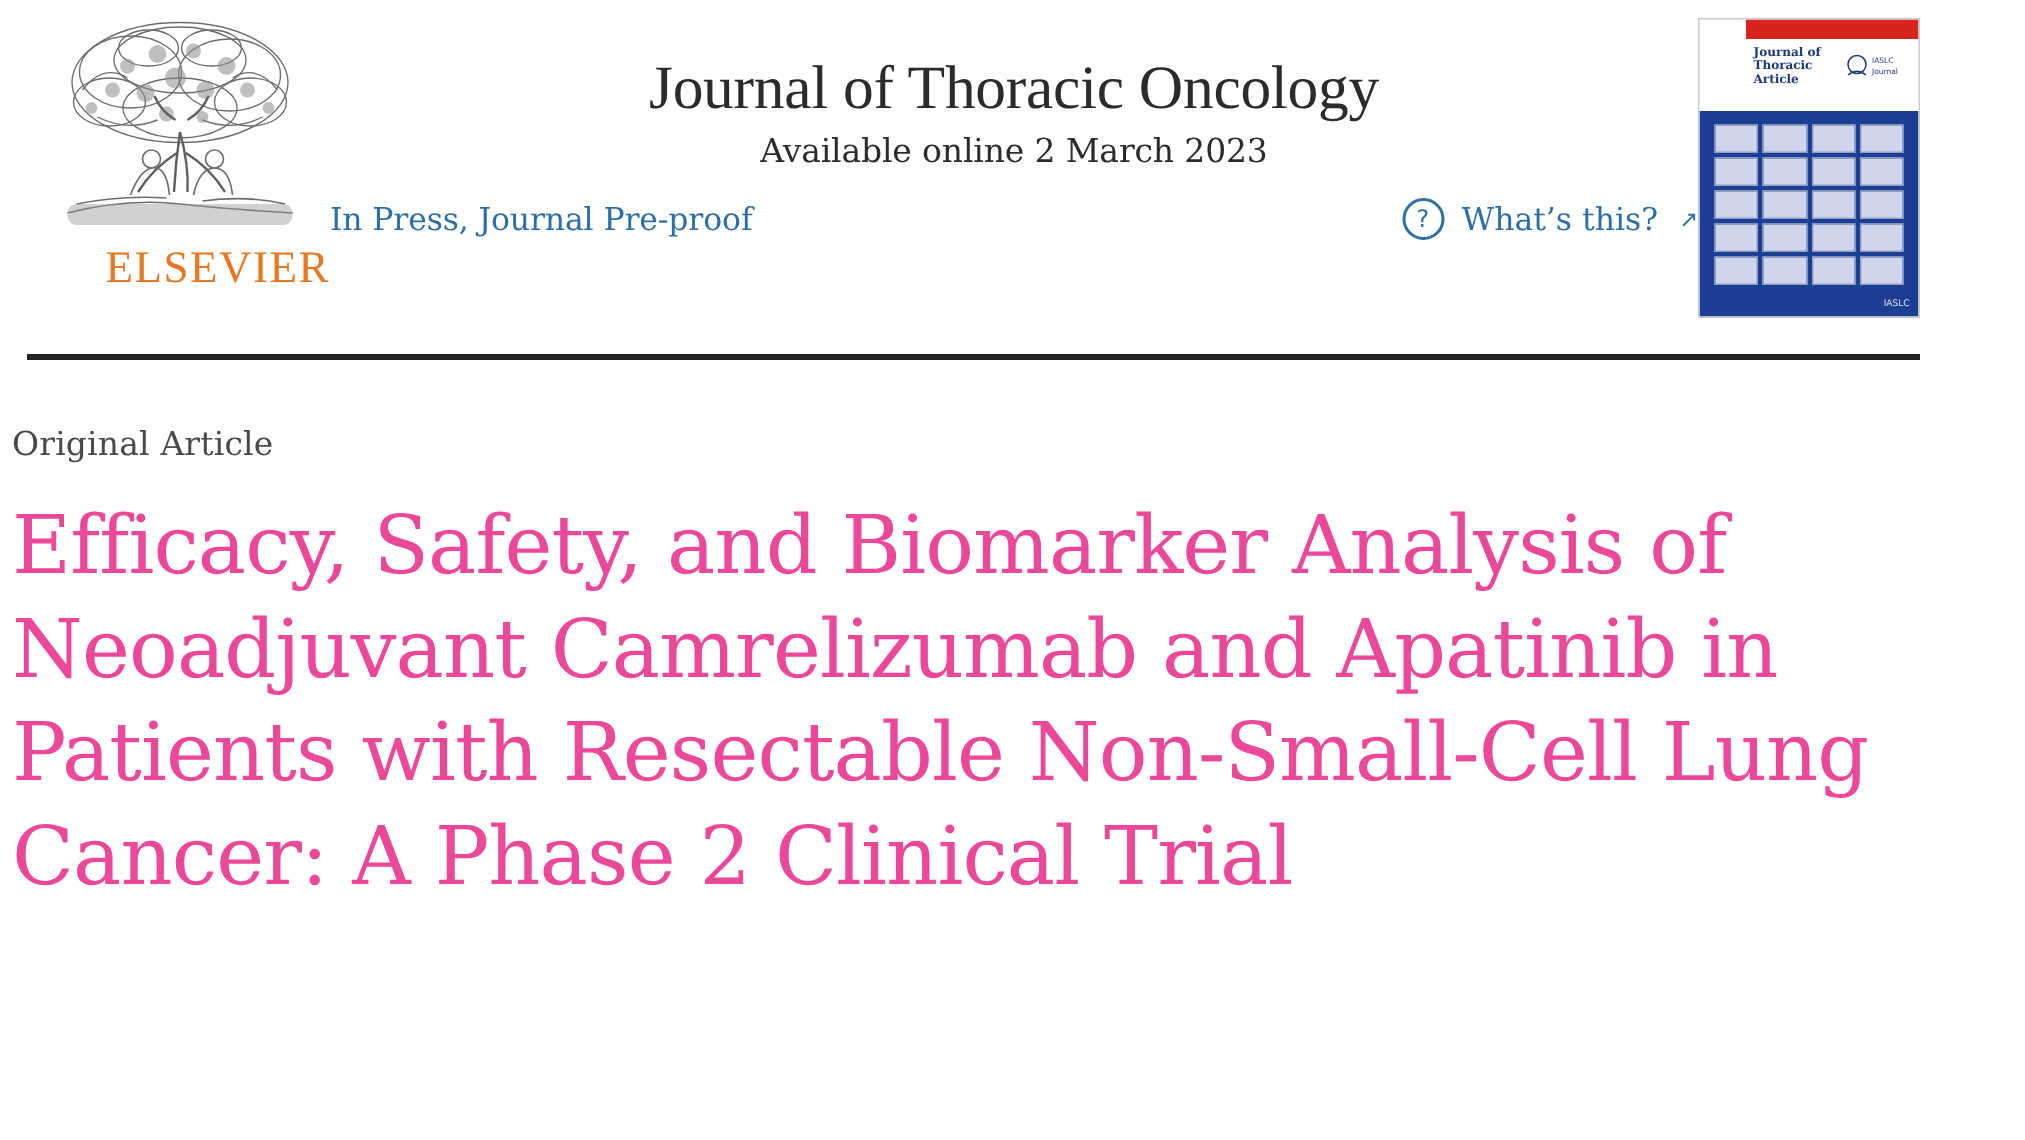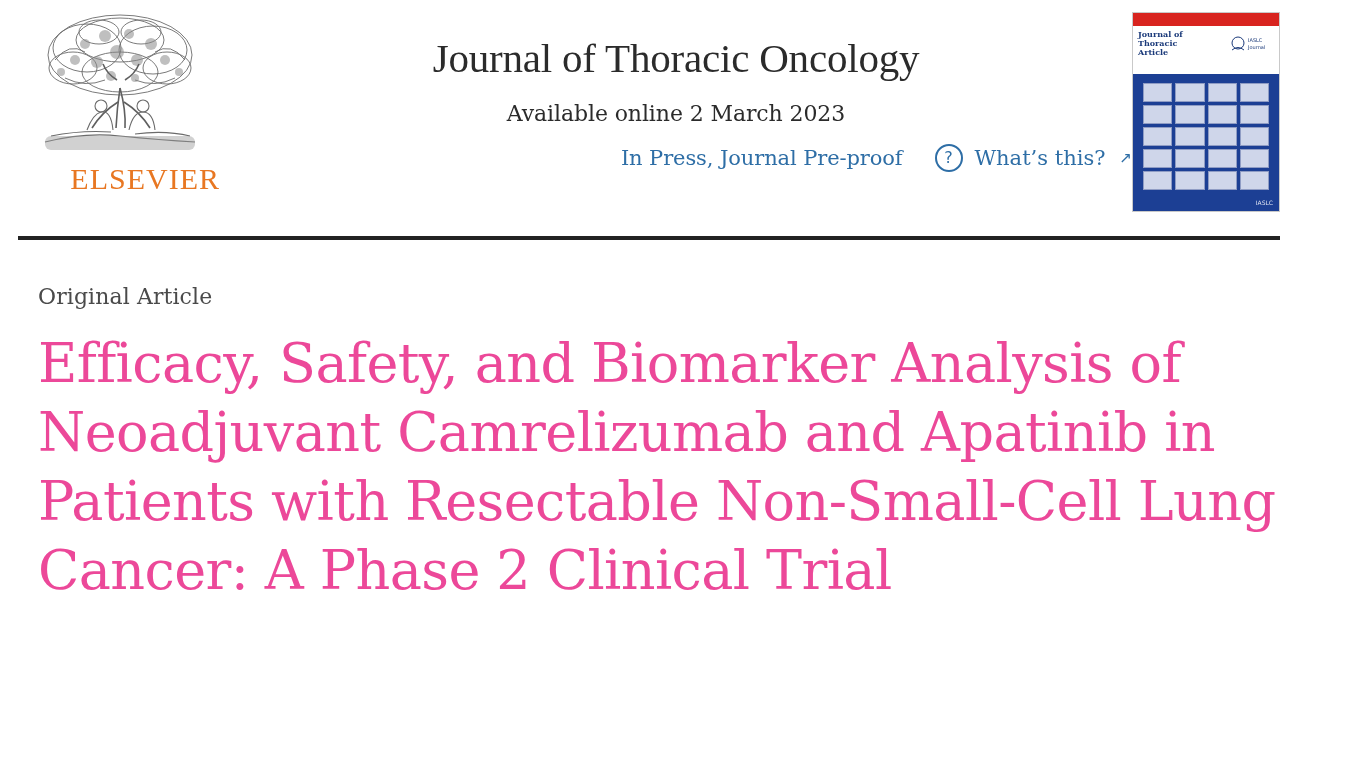--- a/index.html
+++ b/index.html
@@ -76,29 +76,29 @@
     font-size: 41px;
     font-weight: 400;
     color: #2b2b2b;
     letter-spacing: -0.2px;
     line-height: 1.1;
   }
   .journal-avail {
     font-family: "DejaVu Serif", serif;
     font-size: 22px;
     color: #2b2b2b;
-    margin-top: 20px;
+    margin-top: 8px;
     letter-spacing: -0.1px;
   }
   .journal-status-row {
     margin-top: 18px;
     display: flex;
     align-items: center;
-    justify-content: flex-end;
-    gap: 32px;
+    justify-content: space-between;
+    gap: 43px;
   }
   .inpress {
     font-family: "DejaVu Serif", serif;
     font-size: 21px;
     color: #2e6ea6;
     letter-spacing: -0.1px;
   }
   .whats-this {
     display: inline-flex;
     align-items: center;
@@ -133,20 +133,21 @@
   .cover {
     flex: 0 0 148px;
     width: 148px;
     height: 200px;
     margin-top: 6px;
     border: 1px solid #c9c9c9;
     background: #ffffff;
     position: relative;
     overflow: hidden;
     box-sizing: border-box;
+    padding-left: 31px;
   }
   .cover-top {
     height: 13px;
     background: #d8241f;
   }
   .cover-head {
     height: 48px;
     background: #ffffff;
     padding: 4px 5px 0 5px;
     box-sizing: border-box;
@@ -188,21 +189,21 @@
     position: absolute;
     right: 6px;
     bottom: 5px;
     font-family: "DejaVu Sans", sans-serif;
     font-size: 6px;
     color: #dfe4f2;
   }
 
   
   .article {
-    padding: 62px 70px 0 38px;
+    padding: 62px 70px 0 8px;
   }
   .article-type {
     font-family: "DejaVu Serif", serif;
     font-size: 22px;
     color: #4a4a4a;
     letter-spacing: 0.1px;
   }
   .article-title {
     font-family: "DejaVu Serif", serif;
     font-size: 54px;

